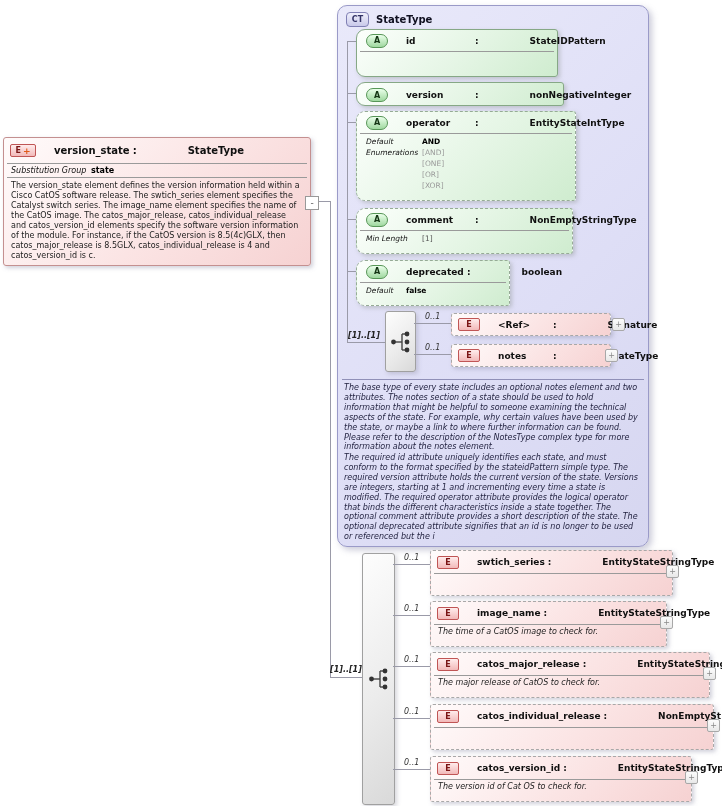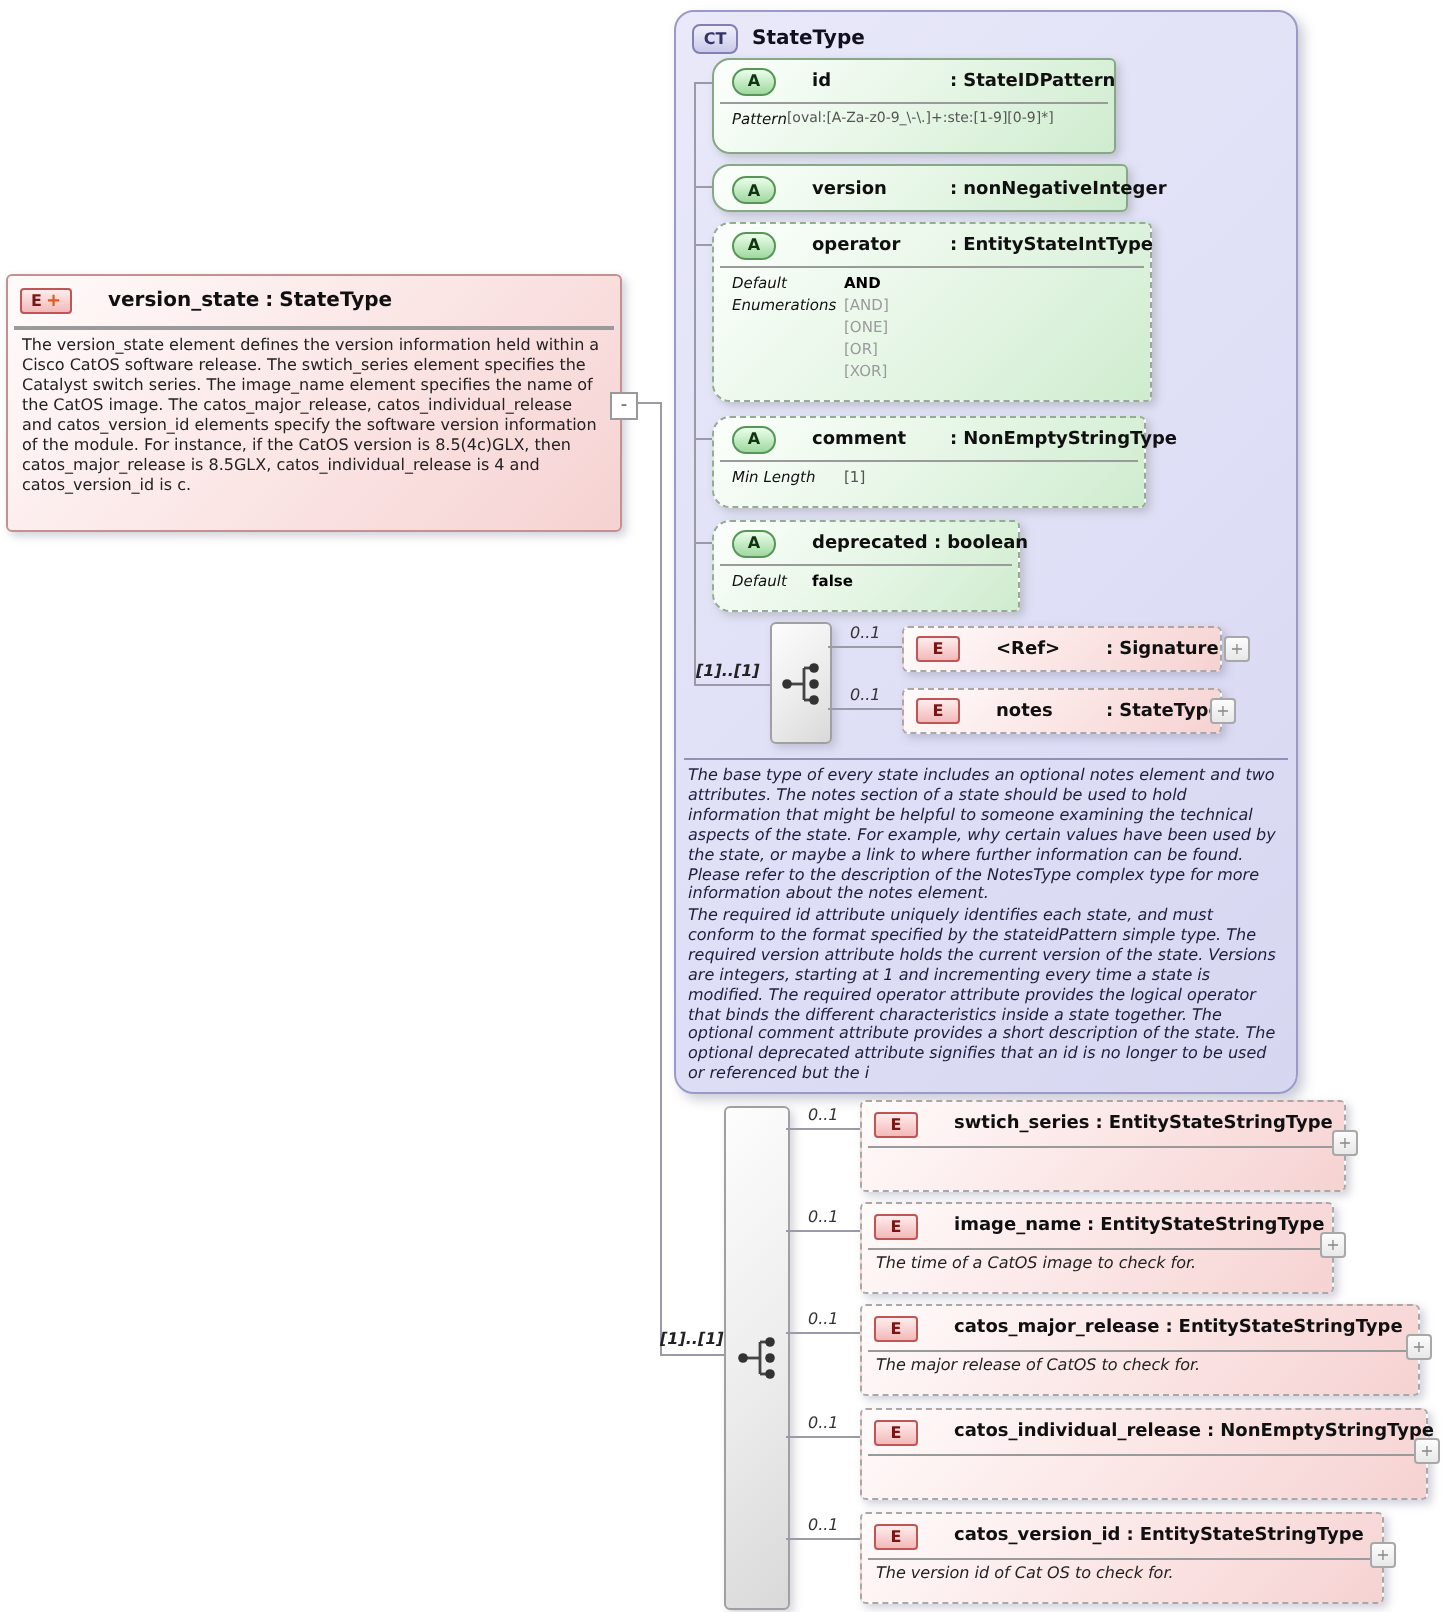--- a/index.html
+++ b/index.html
@@ -23,21 +23,21 @@
     background:linear-gradient(#f0f0fc,#c9c9ea);
     font-size:8px;font-weight:bold;color:#333366;flex:none;}
   .plus-box{position:absolute;width:11px;height:11px;border:1px solid #a8a8a8;
     background:linear-gradient(#fcfcfc,#e8e8e8);border-radius:2px;
     font:8px "DejaVu Sans",sans-serif;color:#8a8a8a;
     display:flex;align-items:center;justify-content:center;z-index:5;}
   .minus-box{position:absolute;width:12px;height:12px;border:1px solid #999;
     background:#fff;font:9px "DejaVu Sans",sans-serif;color:#555;
     display:flex;align-items:center;justify-content:center;z-index:5;}
   .nm{font-weight:bold;font-size:9px;color:#101010;white-space:nowrap;padding-left:12px;}
-  .tp{font-weight:bold;font-size:9px;color:#101010;white-space:nowrap;}
+  .tp{font-weight:bold;font-size:9px;color:#101010;white-space:nowrap;margin-left:48px;}
   .col{font-weight:bold;font-size:9px;color:#101010;margin:0 3px;}
   .gap{margin-left:6px;}
   .divider{height:0;border-top:1px solid #9a9a9a;margin:0 3px;}
   .card{position:absolute;font-style:italic;font-size:8px;color:#333;white-space:nowrap;}
   .card-b{position:absolute;font-style:italic;font-weight:bold;font-size:8px;color:#222;white-space:nowrap;}
   .doc{font-size:8px;line-height:10px;color:#222;}
 
   
   .el-box{position:absolute;background:linear-gradient(135deg,#fffbfb 0%,#fbe4e4 55%,#f6d2d2 100%);
     border:1px solid #c49090;border-radius:3px;
@@ -99,20 +99,24 @@
     <div class="el-head title-lg" style="height:21px;">
       <span class="e-icon" style="width:24px;">
           <span>E</span>
           <span class="plus">+</span>
         </span>
       <span class="nm gap">version_state</span>
       <span class="col">:</span>
       <span class="tp">StateType</span>
     </div>
     <div class="divider"></div>
+    <div class="vs-row">
+      <span class="vs-lbl">Substitution Group</span>
+      <span class="vs-val">state</span>
+    </div>
     <div class="divider"></div>
     <div class="doc vs-doc">The version_state element defines the version information held within a Cisco CatOS software release. The swtich_series element specifies the Catalyst switch series. The image_name element specifies the name of the CatOS image. The catos_major_release, catos_individual_release and catos_version_id elements specify the software version information of the module. For instance, if the CatOS version is 8.5(4c)GLX, then catos_major_release is 8.5GLX, catos_individual_release is 4 and catos_version_id is c.</div>
   </div>
 
   <div class="ct-box">
     <div class="ct-head">
       <span class="ct-icon">CT</span>
       <span class="ct-title">StateType</span>
     </div>
 
@@ -125,24 +129,20 @@
     <div class="ln ln-h" style="left:9px;top:336px;width:38px;"></div>
 
     <div class="attr" style="left:18px;top:23px;width:200px;height:46px;">
       <div class="attr-head">
         <span class="a-icon">A</span>
         <span class="nm anm gap">id</span>
         <span class="col">:</span>
         <span class="tp">StateIDPattern</span>
       </div>
       <div class="divider"></div>
-      <div class="facet">
-        <span class="f-lbl" style="min-width:26px;">Pattern</span>
-        <span class="f-val" style="font-size:7px;">[oval:[A-Za-z0-9_\-\.]+:ste:[1-9][0-9]*]</span>
-      </div>
     </div>
 
     <div class="attr" style="left:18px;top:76px;width:206px;height:22px;">
       <div class="attr-head" style="height:20px;">
         <span class="a-icon">A</span>
         <span class="nm anm gap">version</span>
         <span class="col">:</span>
         <span class="tp">nonNegativeInteger</span>
       </div>
     </div>

